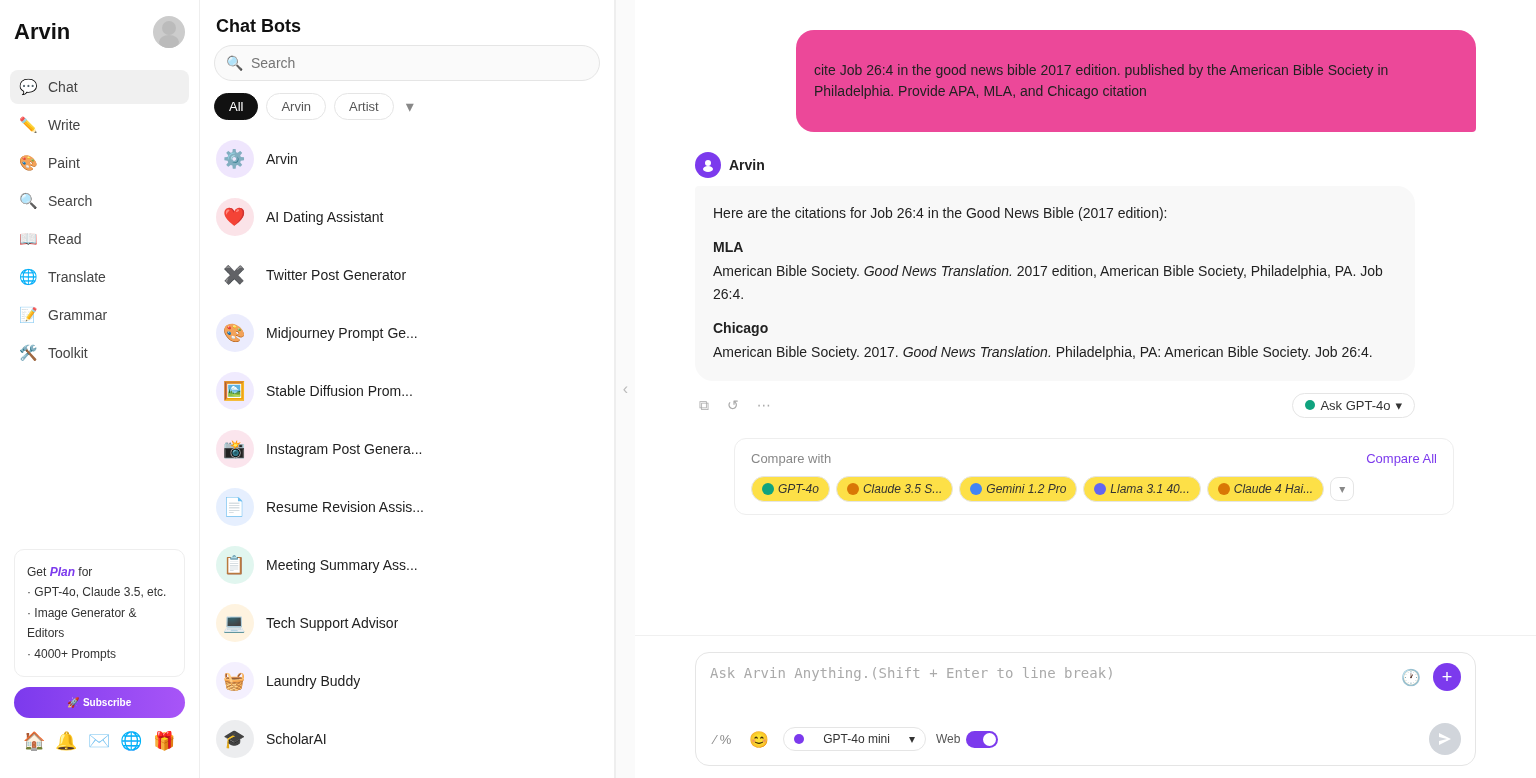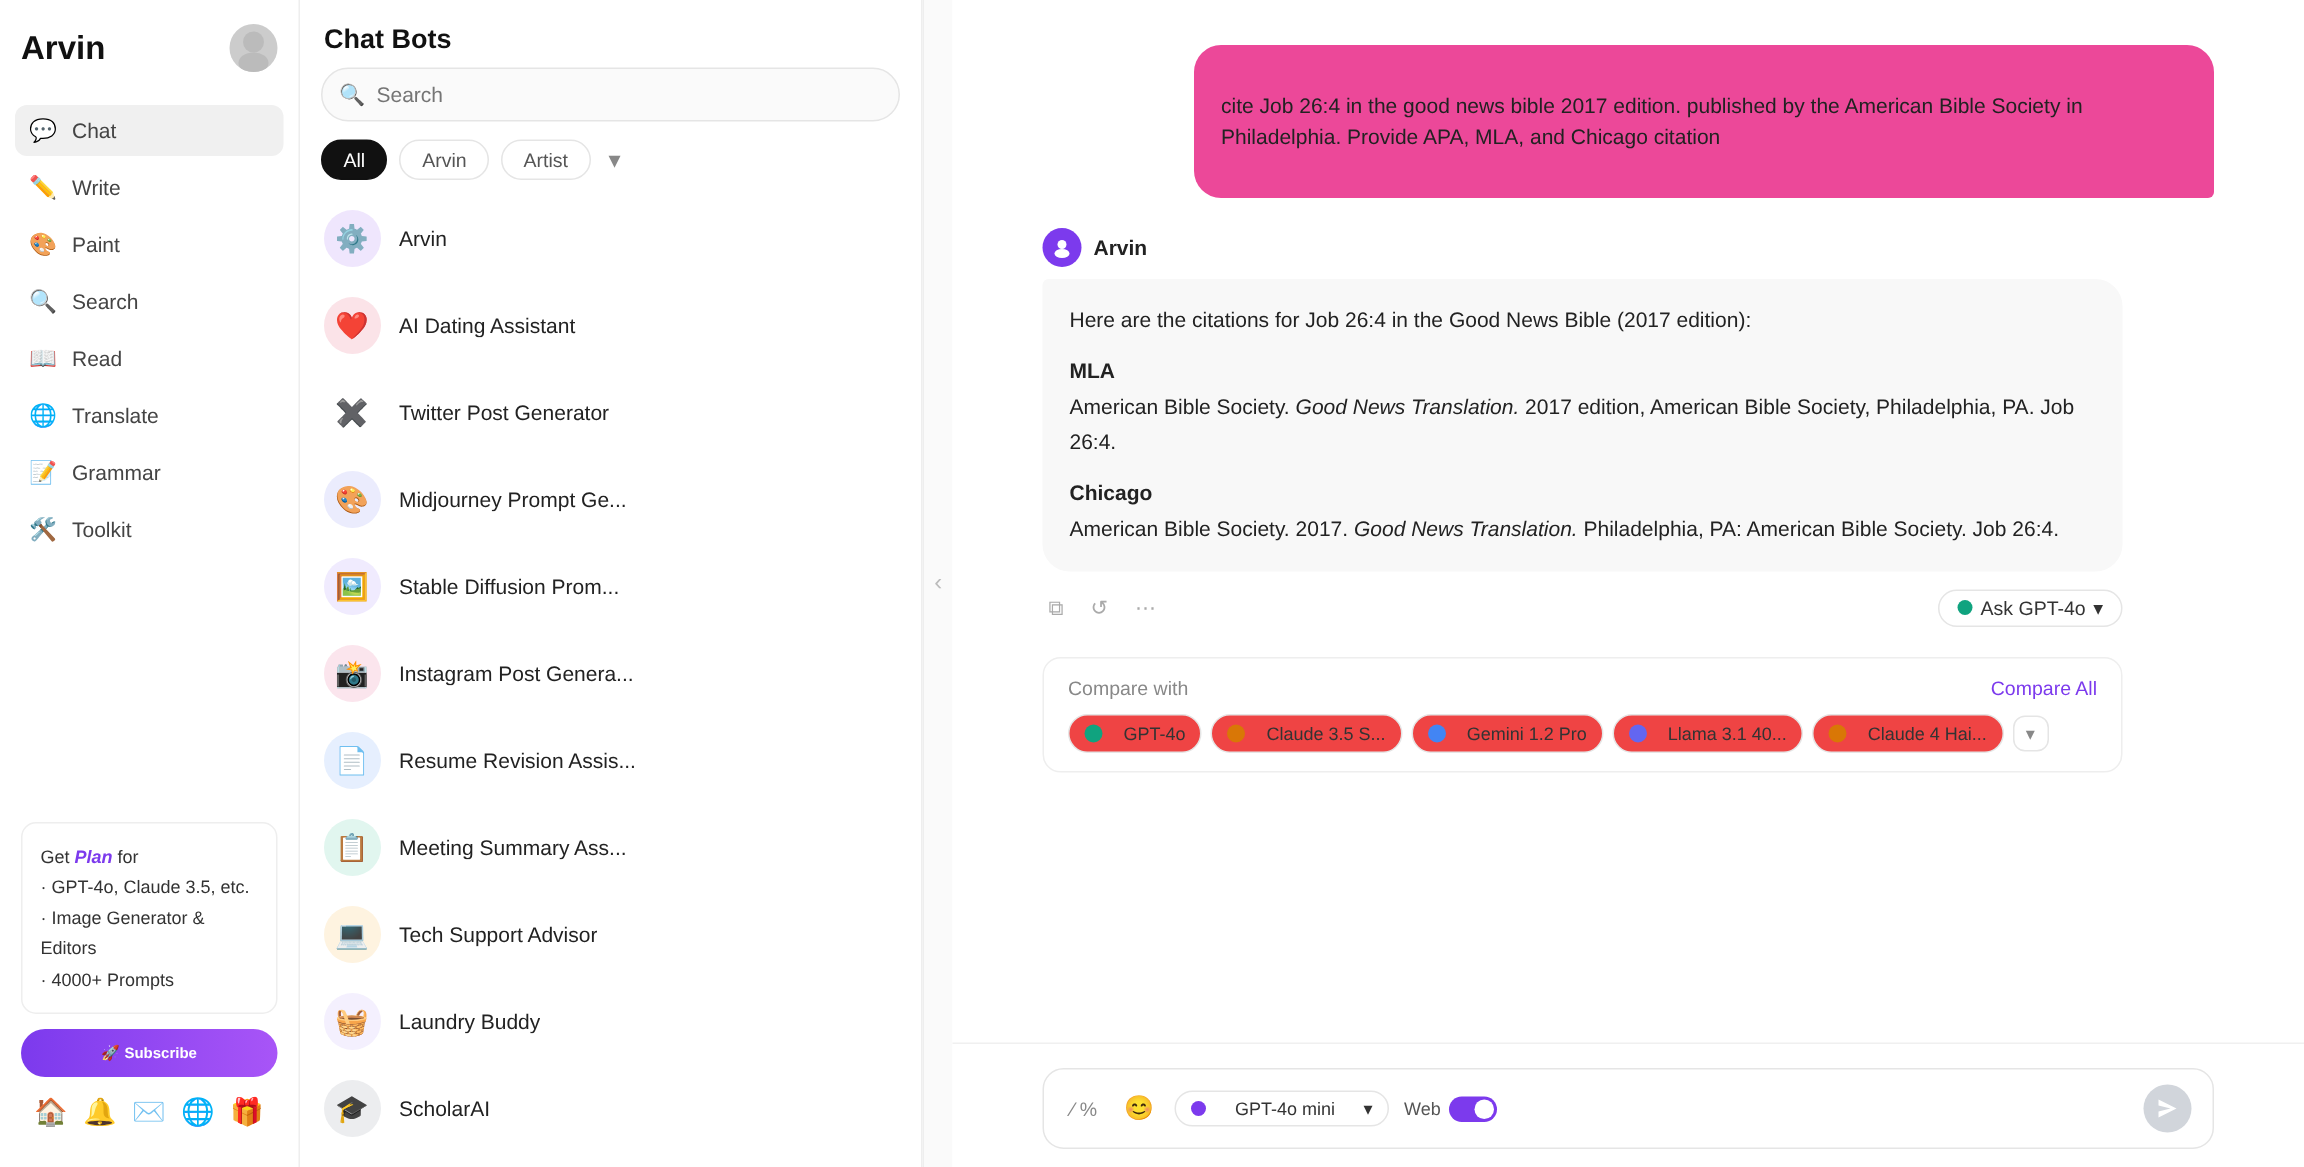--- a/index.html
+++ b/index.html
@@ -52,26 +52,26 @@
     .assistant-avatar svg { width: 14px; height: 14px; fill: #fff; }
     .assistant-name { font-size: 14px; font-weight: 600; color: #222; }
     .assistant-bubble { background: #f8f8f8; border-radius: 4px 18px 18px 18px; padding: 16px 18px; font-size: 14px; color: #222; line-height: 1.7; }
     .assistant-bubble .cite-section { margin-top: 6px; }
     .assistant-bubble .cite-label { font-weight: 700; }
     .assistant-bubble em { font-style: italic; }
     .msg-actions { display: flex; align-items: center; gap: 10px; margin-top: 4px; }
     .msg-action-btn { background: none; border: none; cursor: pointer; color: #aaa; font-size: 14px; padding: 2px 4px; border-radius: 4px; }
     .ask-gpt-btn { margin-left: auto; display: flex; align-items: center; gap: 5px; background: #fff; border: 1px solid #e5e5e5; border-radius: 16px; padding: 4px 12px; font-size: 13px; cursor: pointer; color: #333; }
 
-    .compare-bar { background: #fff; border: 1px solid #eee; border-radius: 12px; padding: 12px 16px; max-width: 720px; }
+    .compare-bar { background: #fff; border: 1px solid #eee; border-radius: 12px; padding: 12px 16px; max-width: 720px; margin-left: 39px; }
     .compare-header { display: flex; justify-content: space-between; align-items: center; margin-bottom: 10px; }
     .compare-label { font-size: 13px; color: #888; }
     .compare-all-link { font-size: 13px; color: #7c3aed; cursor: pointer; font-weight: 500; }
     .compare-models { display: flex; align-items: center; gap: 6px; flex-wrap: wrap; }
-    .model-chip { display: flex; align-items: center; gap: 14px; padding: 5px 10px; border: 1px solid #e5e5e5; border-radius: 16px; font-size: 12px; color: #333; cursor: pointer; background: #ef4444; }
+    .model-chip { display: flex; align-items: center; gap: 4px; padding: 5px 10px; border: 1px solid #e5e5e5; border-radius: 16px; font-size: 12px; color: #333; cursor: pointer; background: #fde047; font-style: italic; }
     .model-dot { width: 12px; height: 12px; border-radius: 50%; }
     .collapse-btn { background: none; border: 1px solid #e5e5e5; border-radius: 8px; padding: 4px 8px; cursor: pointer; color: #888; font-size: 12px; }
 
     
     .chat-input-area { padding: 16px 60px 12px; border-top: 1px solid #f0f0f0; }
     .input-row { display: flex; align-items: flex-start; gap: 10px; margin-bottom: 10px; }
     .input-icon-btn { background: none; border: none; cursor: pointer; color: #aaa; font-size: 16px; padding: 4px; }
     .chat-textarea { flex: 1; border: none; outline: none; font-size: 14px; color: #333; resize: none; height: 50px; background: transparent; line-height: 1.5; }
     .chat-textarea::placeholder { color: #aaa; }
     .input-icons-right { display: flex; gap: 8px; align-items: center; }
@@ -305,20 +305,27 @@
             <span class="model-dot" style="background:#d97706;"></span>
             <span>Claude 4 Hai...</span>
           </div>
           <button class="collapse-btn">▾</button>
         </div>
     </div>
   </div>
 
   <div class="chat-input-area">
     <div style="border:1px solid #e5e5e5; border-radius:14px; padding:10px 14px;">
+      <div class="input-row">
+        <textarea class="chat-textarea" placeholder="Ask Arvin Anything.(Shift + Enter to line break)" style=""></textarea>
+        <div class="input-icons-right">
+          <button class="input-icon-btn">🕐</button>
+          <button class="input-icon-btn" style="background:#7c3aed;border-radius:50%;width:28px;height:28px;display:flex;align-items:center;justify-content:center;color:#fff;font-size:18px;padding:0;">+</button>
+        </div>
+      </div>
       <div class="input-bottom-bar">
         <button class="input-icon-btn" style="font-size:13px;color:#888;">⁄ %</button>
         <button class="input-icon-btn">😊</button>
         <div class="model-selector">
           <span class="model-dot-small"></span>
           <span>GPT-4o mini</span>
           <span>▾</span>
         </div>
         <div class="web-toggle">
           <span>Web</span>

